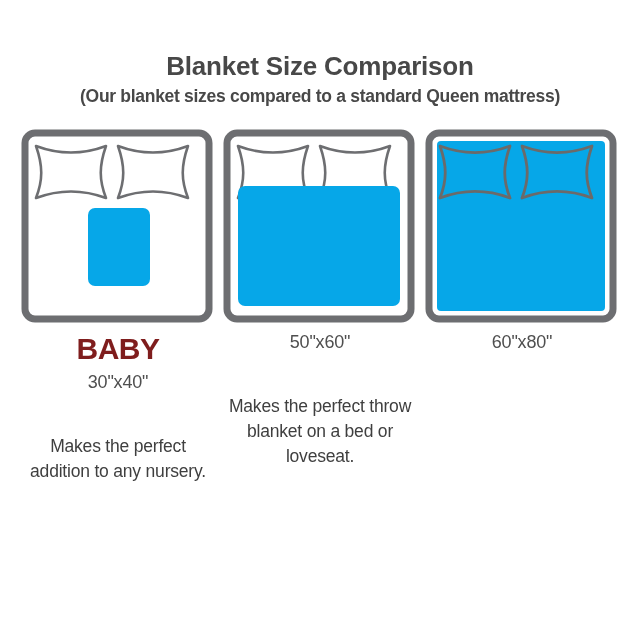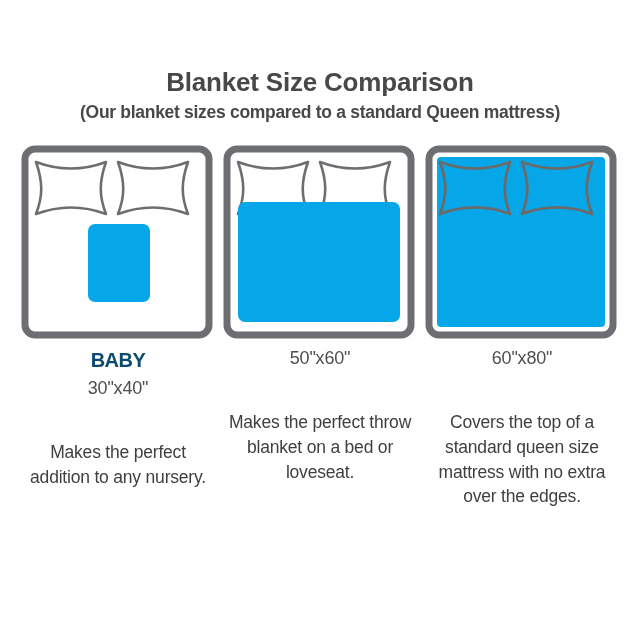--- a/index.html
+++ b/index.html
@@ -11,21 +11,21 @@
     height: 640px;
     background: #ffffff;
     font-family: "Liberation Sans", sans-serif;
     color: #4a4a4a;
     overflow: hidden;
     position: relative;
   }
 
   
   .header {
-    padding-top: 68px;
+    padding-top: 52px;
     text-align: center;
   }
   .title {
     font-size: 26px;
     font-weight: bold;
     letter-spacing: -0.2px;
     color: #484848;
     line-height: 1.1;
     margin: 0;
   }
@@ -58,23 +58,23 @@
   .bed-wrap {
     height: 196px;
     display: flex;
     align-items: flex-start;
     justify-content: center;
   }
   .bed-svg { display: block; }
 
   
   .size-name {
-    font-size: 20px;
+    font-size: 30px;
     font-weight: bold;
-    color: #0c4a6e;
+    color: #7f1d1d;
     letter-spacing: -0.5px;
     margin-top: 10px;
     line-height: 1;
     text-align: center;
   }
   .size-dims {
     font-size: 18px;
     color: #4f4f4f;
     margin-top: 9px;
     line-height: 1;
@@ -137,16 +137,15 @@
       <svg class="bed-svg" width="196" height="196" viewBox="0 0 196 196">
         <rect x="5" y="5" width="184" height="186" rx="10" ry="10" fill="#ffffff" stroke="#6d6e71" stroke-width="7"></rect>
 
         <rect x="13" y="13" width="168" height="170" rx="4" ry="4" fill="#06a7e8"></rect>
 
         <path d="M16,18 C40,27 62,27 86,18 C79,38 79,52 86,70 C62,61 40,61 16,70 C23,52 23,38 16,18 Z" fill="none" stroke="#7a6258" stroke-width="2.8" stroke-linejoin="round" opacity="0.88"></path>
         <path d="M98,18 C122,27 144,27 168,18 C161,38 161,52 168,70 C144,61 122,61 98,70 C105,52 105,38 98,18 Z" fill="none" stroke="#7a6258" stroke-width="2.8" stroke-linejoin="round" opacity="0.88"></path>
       </svg>
     </div>
     <div class="size-dims">60"x80"</div>
-    <div class="desc">Covers the top of a standard queen size mattress with no extra over the edges.</div>
   </div>
 
 </div>
 
 </body></html>

